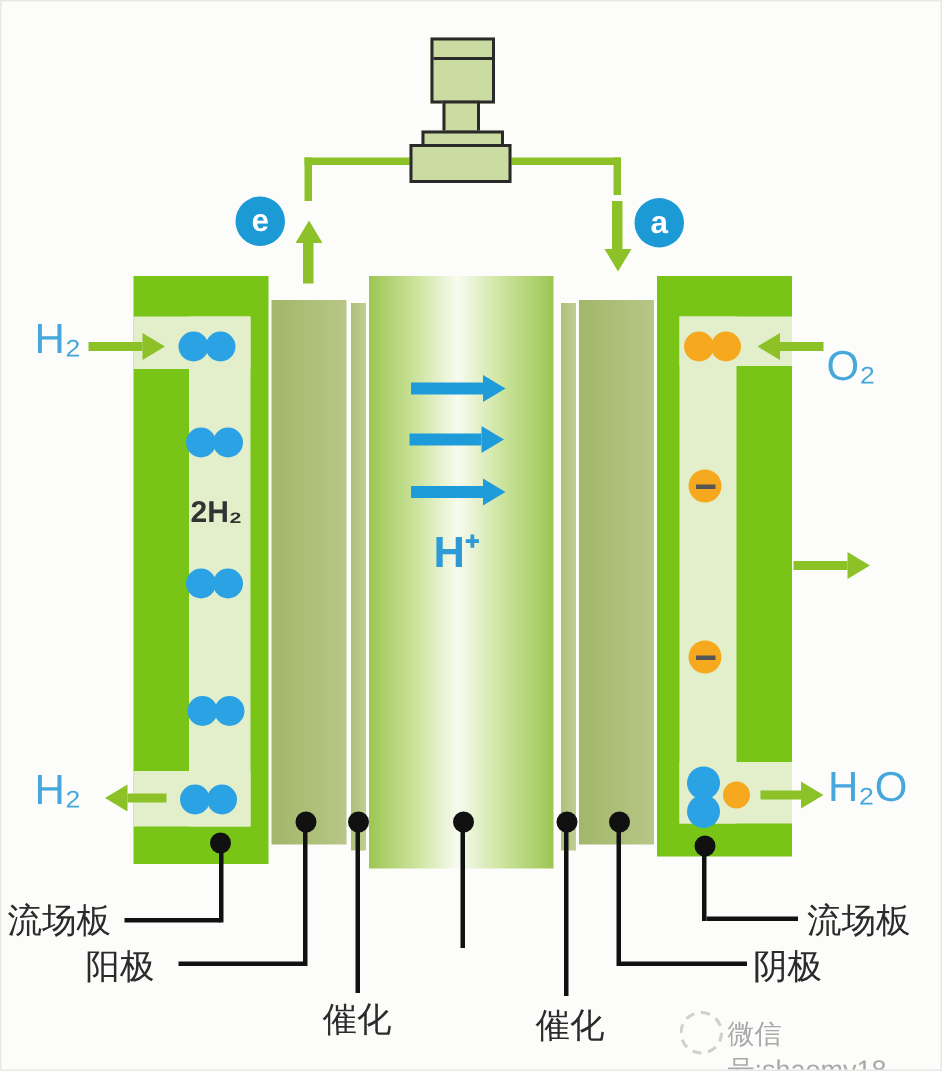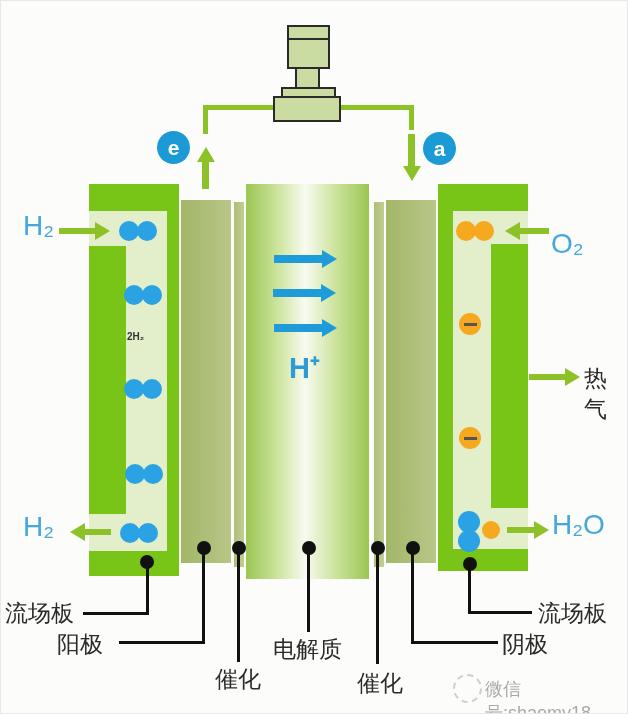--- a/index.html
+++ b/index.html
@@ -40,21 +40,21 @@
   
   .dot{position:absolute;border-radius:50%;}
   .bdot{background:var(--blue);}
   .odot{background:var(--orange);}
   .ion{position:absolute;border-radius:50%;background:var(--orange);display:flex;align-items:center;justify-content:center;}
   .ion::after{content:"";width:13px;height:3px;background:#555;}
   
   .bluelabel{position:absolute;color:var(--btxt);font-size:28px;font-weight:400;text-align:center;}
   .hplus{position:absolute;color:#2E9BD6;font-size:29px;font-weight:bold;}
   .darklabel{position:absolute;color:var(--dark);font-size:23px;}
-  .smalldark{position:absolute;color:#333;font-size:10px;font-weight:bold;}
+  .smalldark{position:absolute;color:#333;font-size:20px;font-weight:bold;}
   
   .cdot{position:absolute;width:14px;height:14px;border-radius:50%;background:var(--ink);}
   .cline{position:absolute;background:var(--ink);}
   
   .wm-ic{position:absolute;width:25px;height:25px;border-radius:50%;border:2px dashed #c4c4c4;opacity:.8;}
   .wm-tx{position:absolute;color:#a9a9a9;font-size:18px;}
 </style>
 </head>
 <body>
 
@@ -124,42 +124,40 @@
   <div class="bluelabel" style="left:22px;top:209px">H₂</div>
   <div class="harrow right" style="left:58px;top:227px;width:36px;height:6px"></div>
 
   <div class="bluelabel" style="left:22px;top:510px">H₂</div>
   <div class="harrow left" style="left:84px;top:528px;width:26px;height:6px"></div>
 
   <div class="bluelabel" style="left:550px;top:227px">O₂</div>
   <div class="harrow left" style="left:519px;top:227px;width:29px;height:6px"></div>
 
   <div class="harrow right" style="left:528px;top:373px;width:36px;height:6px"></div>
-  <div class="darklabel" style="left:583px;top:362px">热气</div>
 
   <div class="harrow right" style="left:506px;top:526px;width:27px;height:6px"></div>
   <div class="bluelabel" style="left:551px;top:508px">H₂O</div>
 
   <div class="cdot" style="left:139px;top:554px"></div>
   <div class="cline" style="left:145px;top:561px;width:3px;height:53px"></div>
   <div class="cline" style="left:82px;top:611px;width:64px;height:3px"></div>
   <div class="darklabel" style="left:4px;top:597px">流场板</div>
 
   <div class="cdot" style="left:196px;top:540px"></div>
   <div class="cline" style="left:201px;top:547px;width:3px;height:96px"></div>
   <div class="cline" style="left:118px;top:640px;width:84px;height:3px"></div>
   <div class="darklabel" style="left:56px;top:628px">阳极</div>
 
   <div class="cdot" style="left:231px;top:540px"></div>
   <div class="cline" style="left:236px;top:547px;width:3px;height:114px"></div>
   <div class="darklabel" style="left:214px;top:663px">催化</div>
 
   <div class="cdot" style="left:301px;top:540px"></div>
   <div class="cline" style="left:306px;top:547px;width:3px;height:84px"></div>
-  <div class="darklabel" style="left:272px;top:633px">电解质</div>
 
   <div class="cdot" style="left:370px;top:540px"></div>
   <div class="cline" style="left:375px;top:547px;width:3px;height:116px"></div>
   <div class="darklabel" style="left:356px;top:667px">催化</div>
 
   <div class="cdot" style="left:405px;top:540px"></div>
   <div class="cline" style="left:410px;top:547px;width:3px;height:96px"></div>
   <div class="cline" style="left:412px;top:640px;width:85px;height:3px"></div>
   <div class="darklabel" style="left:501px;top:628px">阴极</div>
 

